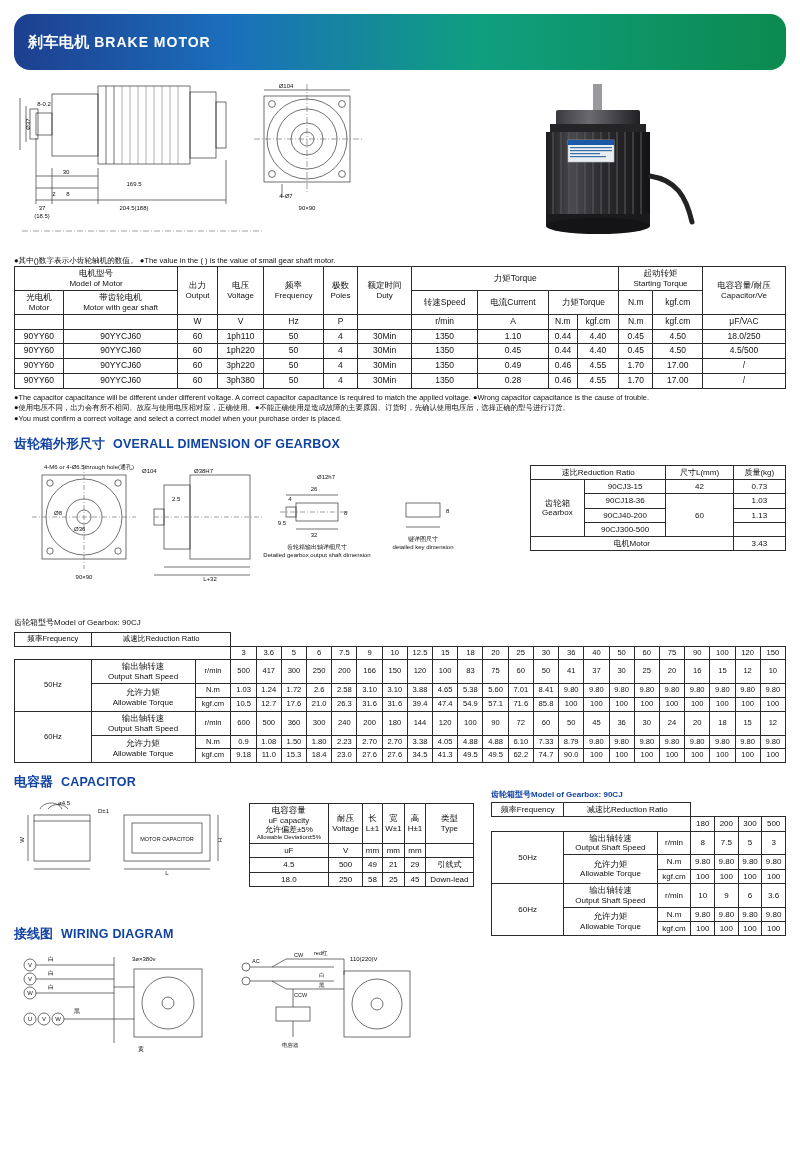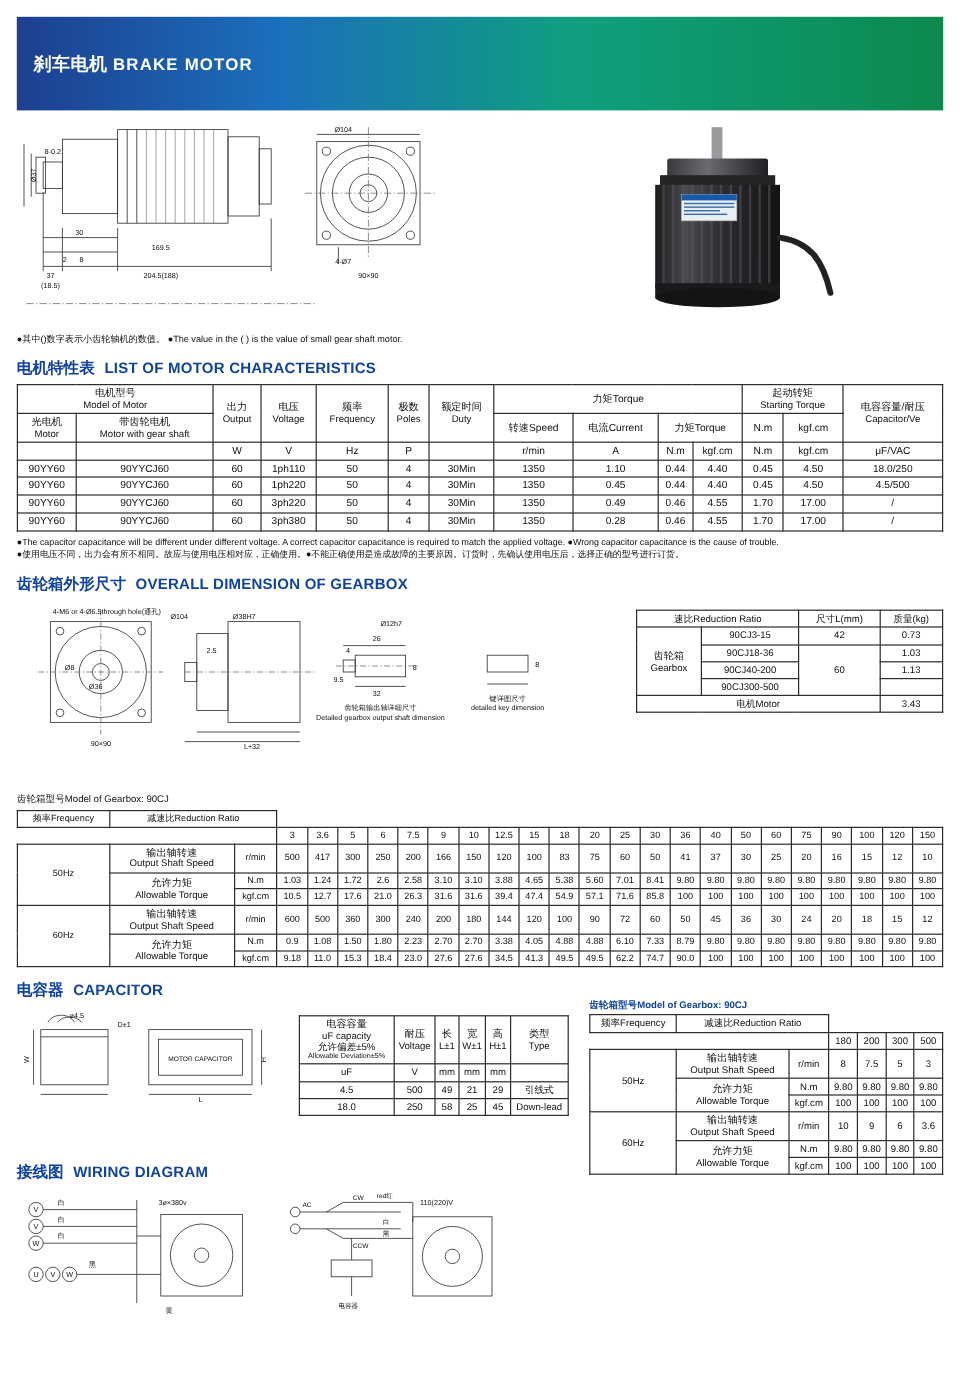--- a/index.html
+++ b/index.html
@@ -15,26 +15,27 @@
     position: relative;
     width: 800px;
     min-height: 1153px;
     background: #fff;
     padding: 0 0 8px 0;
   }
 
   
   .header {
     position: relative;
-    height: 78px;
+    height: 56px;
     margin: 14px 14px 0 14px;
     background: linear-gradient(90deg, #1d3f8f 0%, #1b6fbc 28%, #0f9f7f 60%, #0c8a4e 100%);
     display: flex;
     align-items: center;
     overflow: hidden;
+    border-radius: 16px;
   }
   .header .title {
     color: #fff;
     font-size: 15px;
     font-weight: bold;
     letter-spacing: .4px;
     padding-left: 14px;
     white-space: nowrap;
   }
   .header .title .en { font-size: 14px; letter-spacing: 1px; }
@@ -260,24 +261,20 @@
         <path d="M170 100 C 196 104, 206 120, 212 146" stroke="#222" stroke-width="5" fill="none" stroke-linecap="round"></path>
       </svg>
     </div>
   </div>
 
   <div class="dwg-note">
     <span>●其中()数字表示小齿轮轴机的数值。</span>
     <span>●The value in the ( ) is the value of small gear shaft motor.</span>
   </div>
 
-  <div class="sect-title">
-    <span>电机特性表</span>
-    <span class="en">LIST OF MOTOR CHARACTERISTICS</span>
-  </div>
 
   <table class="grid">
     <thead>
       <tr>
         <th colspan="2">
           <span class="cn">电机型号</span>
           <span class="en-s">Model of Motor</span>
         </th>
         <th rowspan="2">
           <span class="cn">出力</span>
@@ -417,20 +414,21 @@
           <td>1.70</td>
           <td>17.00</td>
           <td>/</td>
         </tr>
       </tbody>
   </table>
 
   <div class="notes">
     <div>●The capacitor capacitance will be different under different voltage. A correct capacitor capacitance is required to match the applied voltage. ●Wrong capacitor capacitance is the cause of trouble.</div>
     <div>●使用电压不同，出力会有所不相同。故应与使用电压相对应，正确使用。●不能正确使用是造成故障的主要原因。订货时，先确认使用电压后，选择正确的型号进行订货。</div>
+    <div>●You must confirm a correct voltage and select a correct model when your purchase order is placed.</div>
   </div>
 
   <div class="sect-title">
     <span>齿轮箱外形尺寸</span>
     <span class="en">OVERALL DIMENSION OF GEARBOX</span>
   </div>
 
   <div class="gearbox-wrap">
     <svg width="510" height="148" viewBox="0 0 510 148">
       <g stroke="#333" fill="none" stroke-width="0.7">

